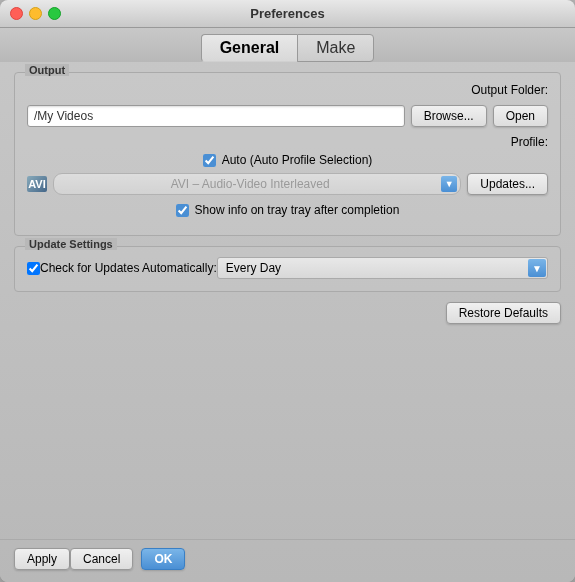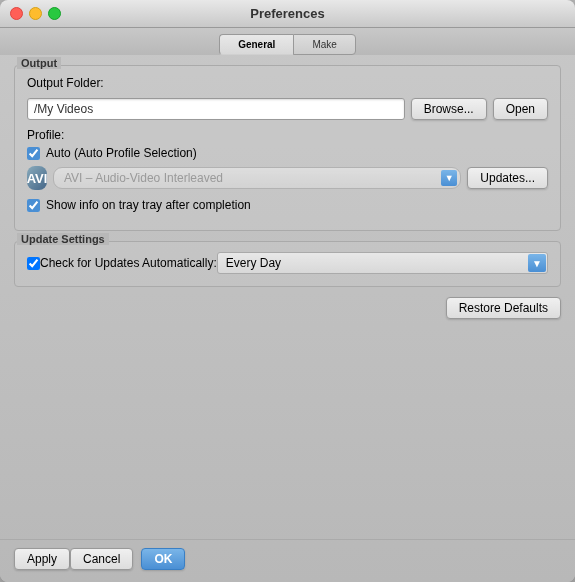--- a/index.html
+++ b/index.html
@@ -72,21 +72,21 @@
       display: flex;
       justify-content: center;
       align-items: flex-end;
       padding: 6px 0 0;
       background: linear-gradient(180deg, #c8c8c8 0%, #b8b8b8 100%);
       flex-shrink: 0;
     }
 
     .tab {
       padding: 4px 18px;
-      font-size: 10px;
+      font-size: 16px;
       cursor: pointer;
       border: 1px solid #999;
       background: linear-gradient(180deg, #ddd 0%, #ccc 100%);
       color: #333;
       position: relative;
     }
 
     .tab:first-child {
       border-radius: 4px 0 0 4px;
       border-right: none;
@@ -117,33 +117,34 @@
       border: 1px solid #aaa;
       border-radius: 4px;
       padding: 10px 12px 12px;
       position: relative;
       background: rgba(255,255,255,0.05);
     }
 
     .group-label {
       position: absolute;
       top: -9px;
-      left: 2px;
+      left: 10px;
       background: #b8b8b8;
       padding: 0 4px;
       font-size: 11px;
       color: #333;
       font-weight: bold;
     }
 
     .field-row {
       display: flex;
       align-items: center;
       gap: 6px;
       margin-bottom: 8px;
+      justify-content: flex-end;
     }
 
     .field-label {
       font-size: 12px;
       color: #000;
     }
 
     .text-field {
       height: 22px;
       border: 1px solid #999;
@@ -174,20 +175,21 @@
       border-color: #3a7fc4;
       color: #fff;
       font-weight: bold;
     }
 
     .checkbox-row {
       display: flex;
       align-items: center;
       gap: 6px;
       margin-bottom: 6px;
+      justify-content: center;
     }
 
     .checkbox-row input[type="checkbox"] {
       width: 13px;
       height: 13px;
       accent-color: #4a8fd4;
     }
 
     .checkbox-label {
       font-size: 12px;
@@ -197,27 +199,27 @@
     
     .profile-row {
       display: flex;
       align-items: center;
       gap: 6px;
       margin-bottom: 8px;
     }
 
     .profile-icon {
       width: 20px;
-      height: 24px;
+      height: 16px;
       background: linear-gradient(135deg, #8ab 0%, #468 100%);
-      border-radius: 8px;
-      display: flex;
-      align-items: center;
-      justify-content: center;
-      font-size: 13px;
+      border-radius: 2px;
+      display: flex;
+      align-items: center;
+      justify-content: center;
+      font-size: 11px;
       color: white;
       font-weight: bold;
       flex-shrink: 0;
     }
 
     .select-wrapper {
       flex: 1;
       position: relative;
     }
 
@@ -225,20 +227,21 @@
       width: 100%;
       height: 22px;
       border: 1px solid #aaa;
       border-radius: 9px;
       background: linear-gradient(180deg, #e8e8e8 0%, #d8d8d8 100%);
       padding: 0 24px 0 10px;
       font-size: 12px;
       color: #888;
       appearance: none;
       cursor: not-allowed;
+      text-align: center;
     }
 
     .select-arrow {
       position: absolute;
       right: 4px;
       top: 50%;
       transform: translateY(-50%);
       width: 16px;
       height: 16px;
       background: linear-gradient(180deg, #7ab5e8 0%, #4a8fd4 100%);

